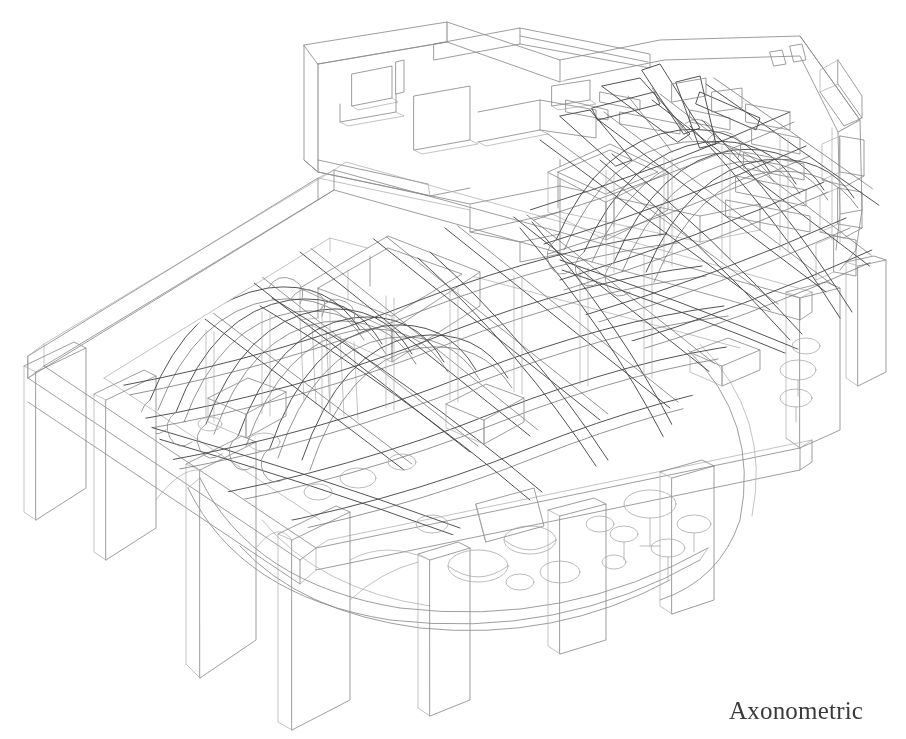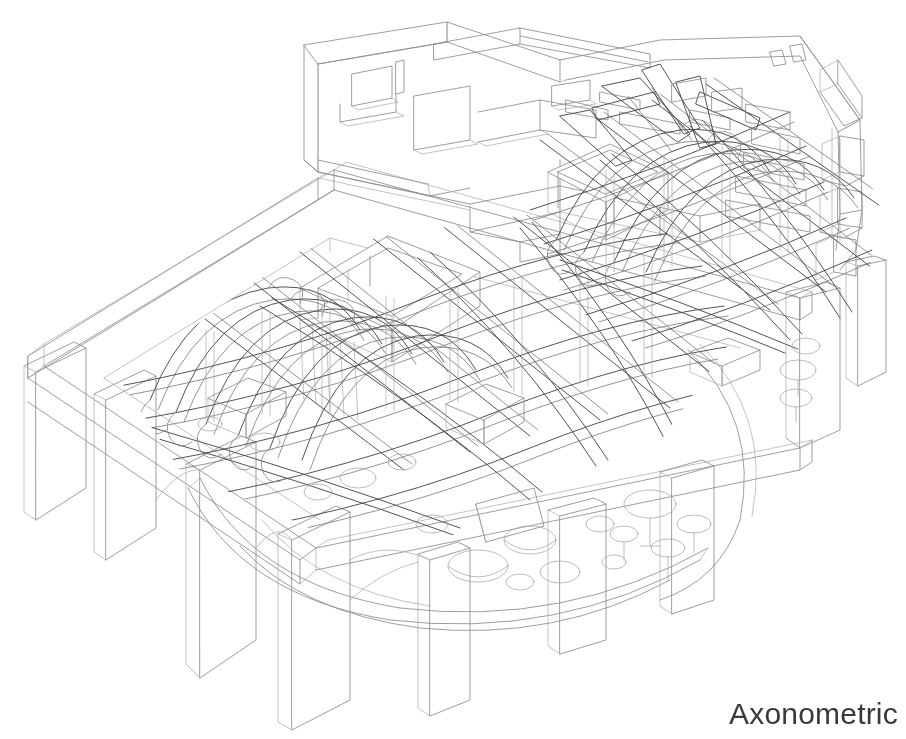--- a/index.html
+++ b/index.html
@@ -33,22 +33,22 @@
     position: absolute;
     left: 0; top: 0;
     width: 906px;
     height: 739px;
     pointer-events: none;
   }
   #view-caption {
     position: absolute;
     left: 729px;
     top: 697px;
-    font-family: Liberation Sans, sans-serif;
-    font-size: 30px;
+    font-family: Liberation Serif, serif;
+    font-size: 25px;
     font-weight: 300;
     letter-spacing: 0.2px;
     color: #3a3a3a;
     white-space: nowrap;
   }
 </style>
 </head>
 <body>
 
 <div id="drawing-root" style="background: rgb(255, 255, 255);">

